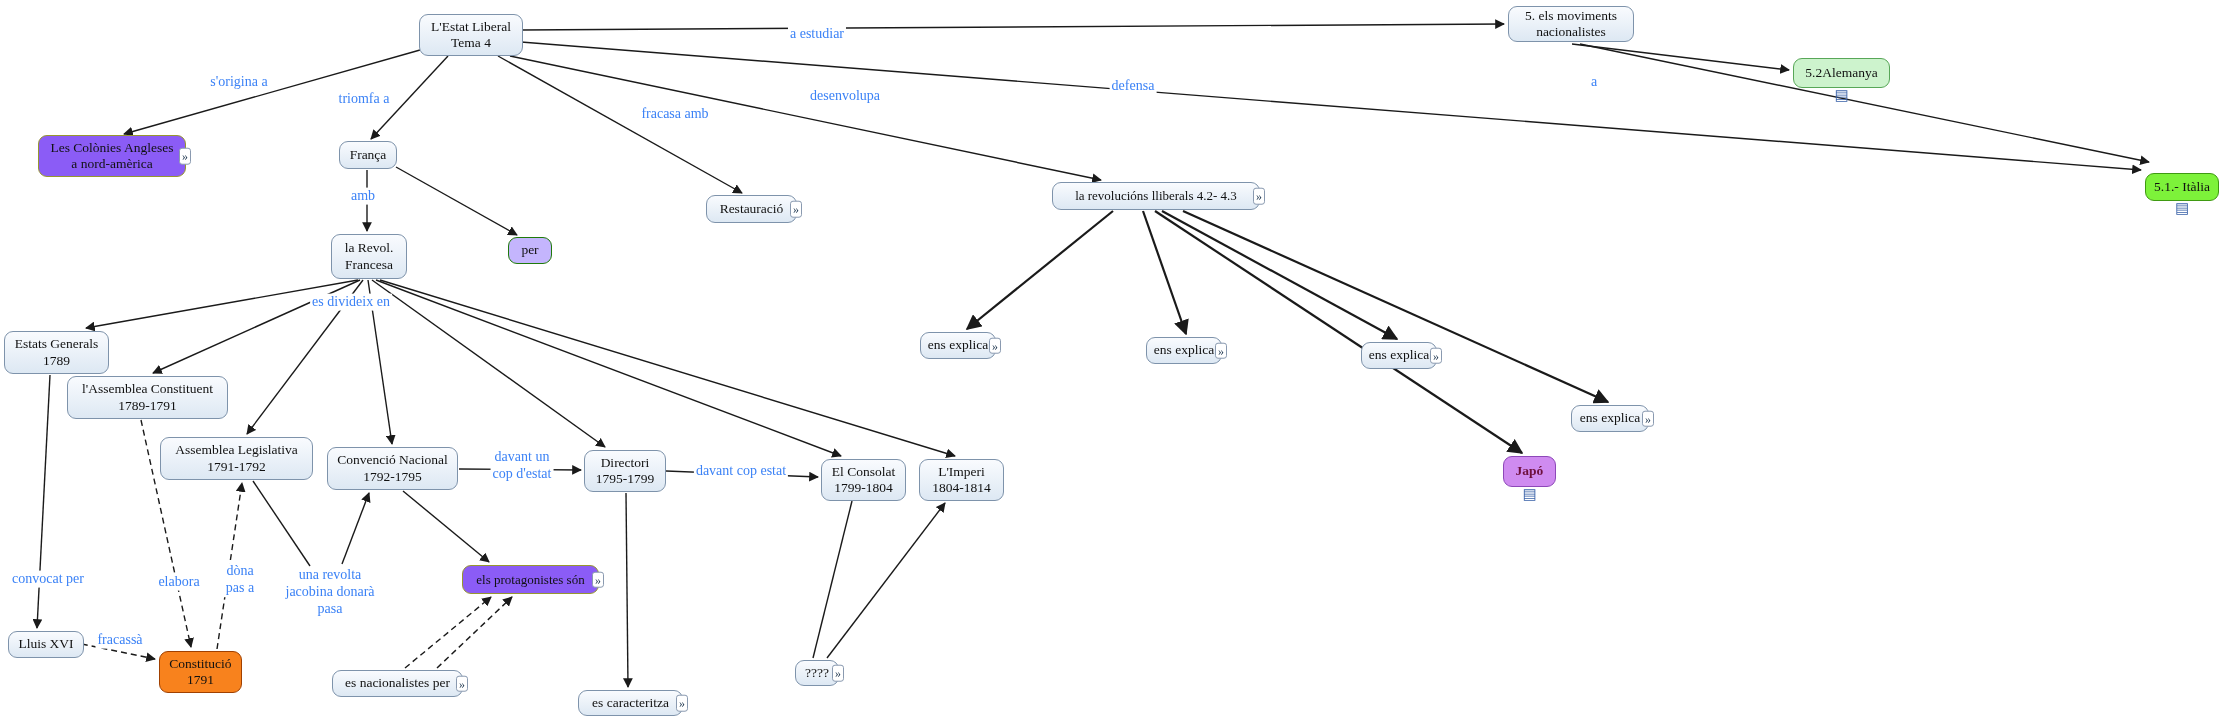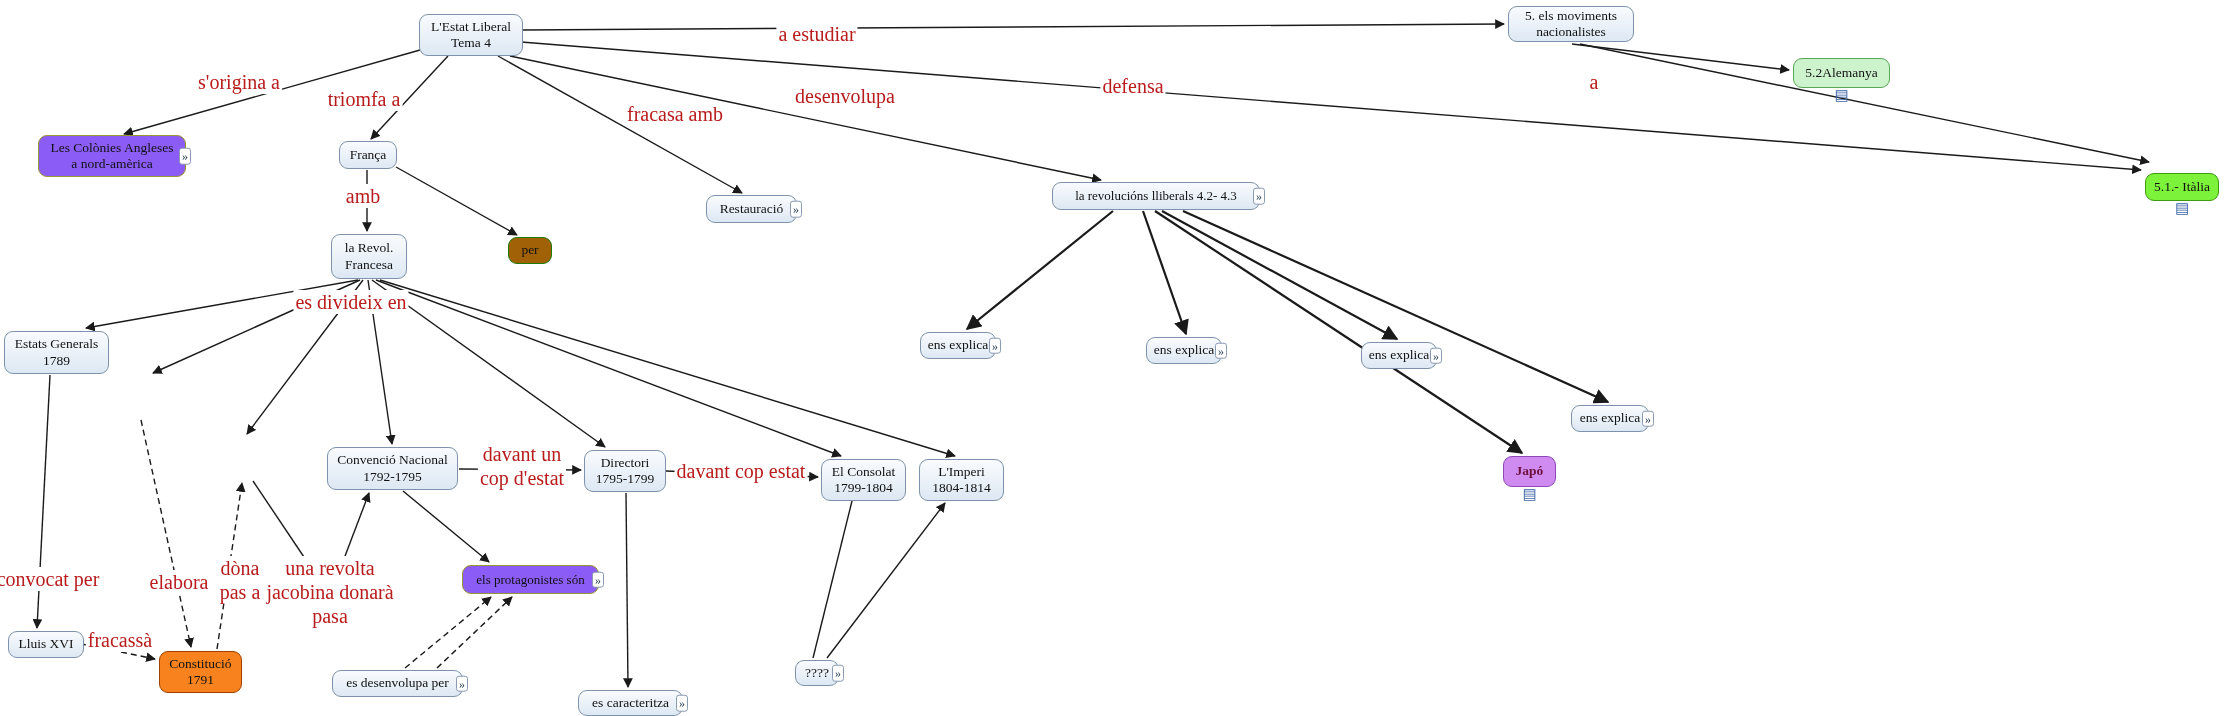--- a/index.html
+++ b/index.html
@@ -12,37 +12,37 @@
   .ed{stroke-dasharray:6 4;}
   .et{stroke-width:2.2;}
   .node{
     position:absolute;display:flex;align-items:center;justify-content:center;
     text-align:center;white-space:pre-line;font-size:13.5px;line-height:1.22;
     background:linear-gradient(180deg,#f9fbfe 0%,#dde8f3 100%);
     border:1px solid #7e93ab;border-radius:9px;box-sizing:border-box;padding:1px 4px;
     cursor:default;
   }
   .n-yellow{background:#8b5cf6;border-color:#97972f;}
-  .n-bgreen{background:#a16207;border-color:#1f7a0a;}
+  .n-bgreen{background:#c4b5fd;border-color:#1f7a0a;}
   .n-lgreen{background:#cdf3cd;border-color:#58a758;}
   .n-vgreen{background:#7df23a;border-color:#3f9a12;margin-top:8px;}
   .n-purple{background:#cf8bf0;border-color:#8d48b8;color:#6d0f3c;font-weight:bold;text-align:center;}
   .n-orange{background:#f8821d;border-color:#a04000;}
   .chev{
     position:absolute;right:-6px;top:50%;transform:translateY(-50%);
     background:#ffffff;border:1px solid #8a9ab0;border-radius:3px;
     font-size:12px;line-height:1.05;padding:1px 2px;color:#233a52;font-weight:normal;
   }
   .res{
     position:absolute;top:100%;left:50%;transform:translateX(-50%);
     margin-top:1px;color:#3a62a8;font-size:15px;line-height:1;font-weight:normal;
   }
   .llabel{
     position:absolute;transform:translate(-50%,-50%);
-    background:#ffffff;padding:0 2px;font-size:20px;color:#b91c1c;
+    background:#ffffff;padding:0 2px;font-size:14px;color:#3b82f6;
     text-align:center;white-space:pre-line;line-height:1.2;
   }
 </style>
 </head>
 <body>
 
 <div class="canvas">
 
   <svg class="edges" viewBox="0 0 2227 716">
     <defs>
@@ -97,38 +97,42 @@
   <div class="node n-yellow" style="left:38px;top:135px;width:148px;height:42px"><span>Les Colònies Angleses
 a nord-amèrica</span><span class="chev">»</span></div>
   <div class="node" style="left:339px;top:141px;width:58px;height:28px"><span>França</span></div>
   <div class="node" style="left:706px;top:195px;width:91px;height:28px"><span>Restauració</span><span class="chev">»</span></div>
   <div class="node" style="left:1052px;top:182px;width:208px;height:28px;font-size:13px"><span>la revolucións lliberals 4.2- 4.3</span><span class="chev">»</span></div>
   <div class="node n-bgreen" style="left:508px;top:237px;width:44px;height:27px"><span>per</span></div>
   <div class="node" style="left:331px;top:234px;width:76px;height:45px"><span>la Revol.
 Francesa</span></div>
   <div class="node" style="left:4px;top:331px;width:105px;height:43px"><span>Estats Generals
 1789</span></div>
+  <div class="node" style="left:67px;top:376px;width:161px;height:43px"><span>l'Assemblea Constituent
+1789-1791</span></div>
+  <div class="node" style="left:160px;top:437px;width:153px;height:43px"><span>Assemblea Legislativa
+1791-1792</span></div>
   <div class="node" style="left:327px;top:447px;width:131px;height:43px"><span>Convenció Nacional
 1792-1795</span></div>
   <div class="node" style="left:584px;top:450px;width:82px;height:42px"><span>Directori
 1795-1799</span></div>
   <div class="node" style="left:821px;top:459px;width:85px;height:42px"><span>El Consolat
 1799-1804</span></div>
   <div class="node" style="left:919px;top:459px;width:85px;height:42px"><span>L'Imperi
 1804-1814</span></div>
   <div class="node" style="left:920px;top:332px;width:76px;height:27px"><span>ens explica</span><span class="chev">»</span></div>
   <div class="node" style="left:1146px;top:337px;width:76px;height:27px"><span>ens explica</span><span class="chev">»</span></div>
   <div class="node" style="left:1361px;top:342px;width:76px;height:27px"><span>ens explica</span><span class="chev">»</span></div>
   <div class="node" style="left:1571px;top:405px;width:78px;height:27px"><span>ens explica</span><span class="chev">»</span></div>
   <div class="node n-purple" style="left:1503px;top:456px;width:53px;height:31px"><span>Japó</span><span class="res">▤</span></div>
   <div class="node" style="left:8px;top:631px;width:76px;height:27px"><span>Lluis XVI</span></div>
   <div class="node n-orange" style="left:159px;top:651px;width:83px;height:42px"><span>Constitució
 1791</span></div>
   <div class="node n-yellow" style="left:462px;top:565px;width:137px;height:29px;font-size:13px"><span>els protagonistes són</span><span class="chev">»</span></div>
-  <div class="node" style="left:332px;top:670px;width:131px;height:27px"><span>es desenvolupa per</span><span class="chev">»</span></div>
+  <div class="node" style="left:332px;top:670px;width:131px;height:27px"><span>es nacionalistes per</span><span class="chev">»</span></div>
   <div class="node" style="left:578px;top:690px;width:105px;height:26px"><span>es caracteritza</span><span class="chev">»</span></div>
   <div class="node" style="left:795px;top:660px;width:44px;height:26px"><span>????</span><span class="chev">»</span></div>
 
   <div class="llabel" style="left:239px;top:82px">s'origina a</div>
   <div class="llabel" style="left:364px;top:99px">triomfa a</div>
   <div class="llabel" style="left:817px;top:34px">a estudiar</div>
   <div class="llabel" style="left:845px;top:96px">desenvolupa</div>
   <div class="llabel" style="left:1133px;top:86px">defensa</div>
   <div class="llabel" style="left:675px;top:114px">fracasa amb</div>
   <div class="llabel" style="left:363px;top:196px">amb</div>

